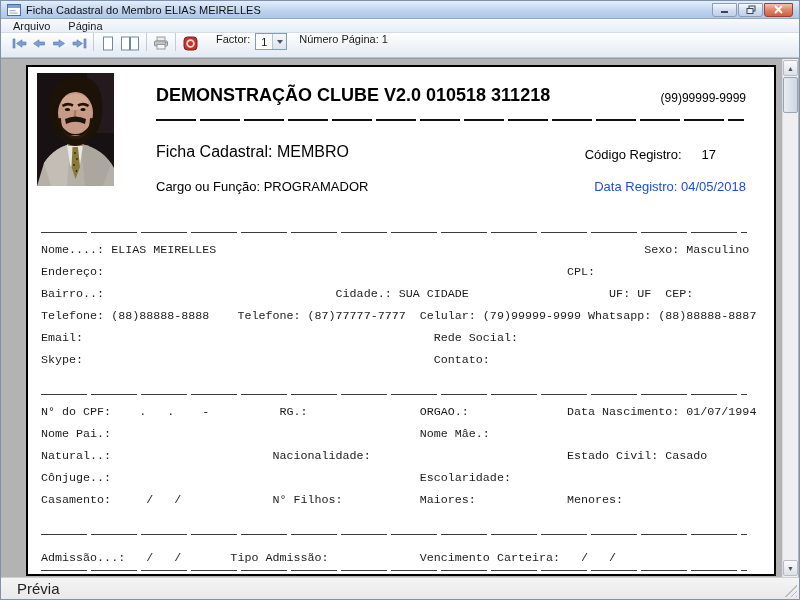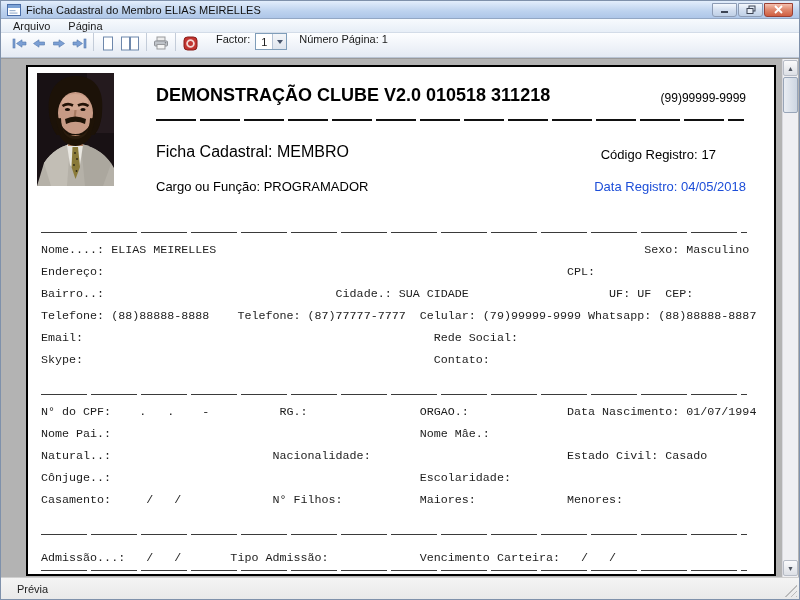--- a/index.html
+++ b/index.html
@@ -75,36 +75,36 @@
   }
   
   .photo { position:absolute; left:9px; top:6px; width:77px; height:113px; }
   .club-title { position:absolute; left:128px; top:18px; font-size:18px; font-weight:bold; color:#000; white-space:nowrap; }
   .club-phone { position:absolute; right:28px; top:24px; font-size:12px; color:#000;margin-left:40px; }
   .title-underline {
     position:absolute; left:128px; top:52px; width:588px; height:2px;
     background:repeating-linear-gradient(90deg,#111 0 40px,transparent 40px 44px);
   }
   .form-title { position:absolute; left:128px; top:76px; font-size:16px; font-weight:normal; color:#000; }
-  .registry-code { position:absolute; right:58px; top:80px; font-size:13px; display:flex; gap:4px; }
+  .registry-code { position:absolute; right:58px; top:80px; font-size:13px; display:flex; gap:20px; }
   .role-line { position:absolute; left:128px; top:112px; font-size:13px; color:#000; }
   .registry-date { position:absolute; right:28px; top:112px; font-size:13px; color:#1d4ed8; }
   .form-row {
     position:absolute; left:13px; height:22px; line-height:22px; white-space:pre;
     font-family:"Liberation Mono","DejaVu Sans Mono",monospace; font-size:11.7px; color:#1c1c1c;
   }
   .divider {
     position:absolute; left:13px; width:706px; height:1px;
     background:repeating-linear-gradient(90deg,#3a3a3a 0 46px,transparent 46px 50px);
   }
   
   .statusbar {
     height:22px; display:flex; align-items:center; padding:0 16px;
     background:linear-gradient(#f4f4f4,#e9e9e9); border-top:1px solid #cfcfcf;
-    font-size:11px; color:#222; position:relative;
+    font-size:15px; color:#222; position:relative;
   }
   .grip {
     position:absolute; right:2px; bottom:2px; width:12px; height:12px;
     background:
       linear-gradient(135deg, transparent 50%, #bbb 50%, #bbb 57%, transparent 57%, transparent 71%, #bbb 71%, #bbb 78%, transparent 78%, transparent 92%, #bbb 92%);
   }
   svg { display:block; }
 </style>
 </head>
 <body>

